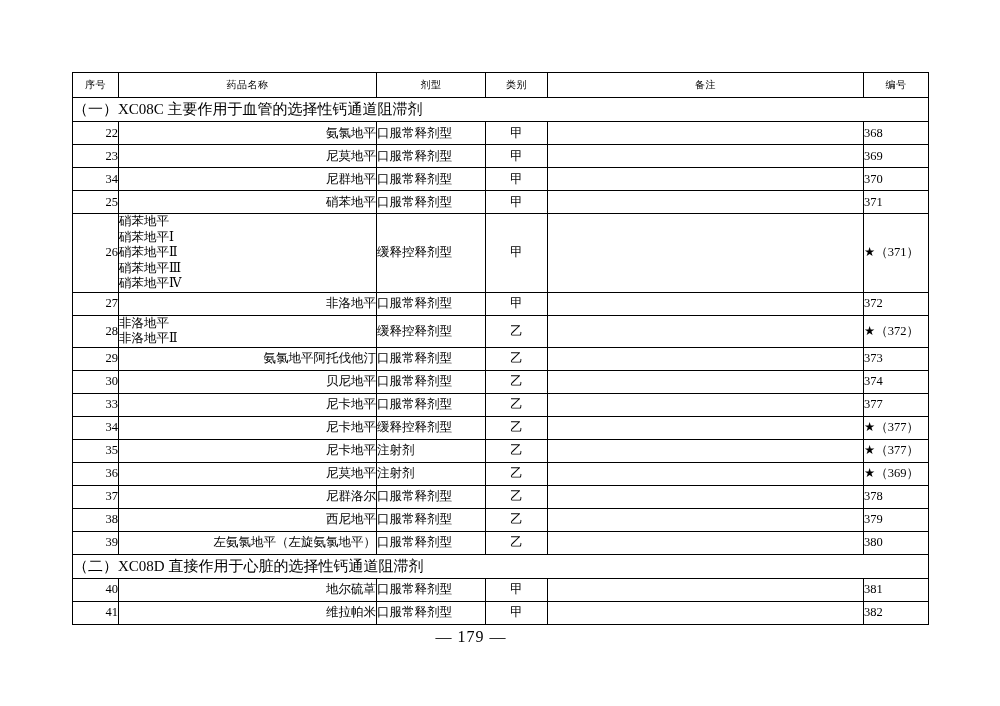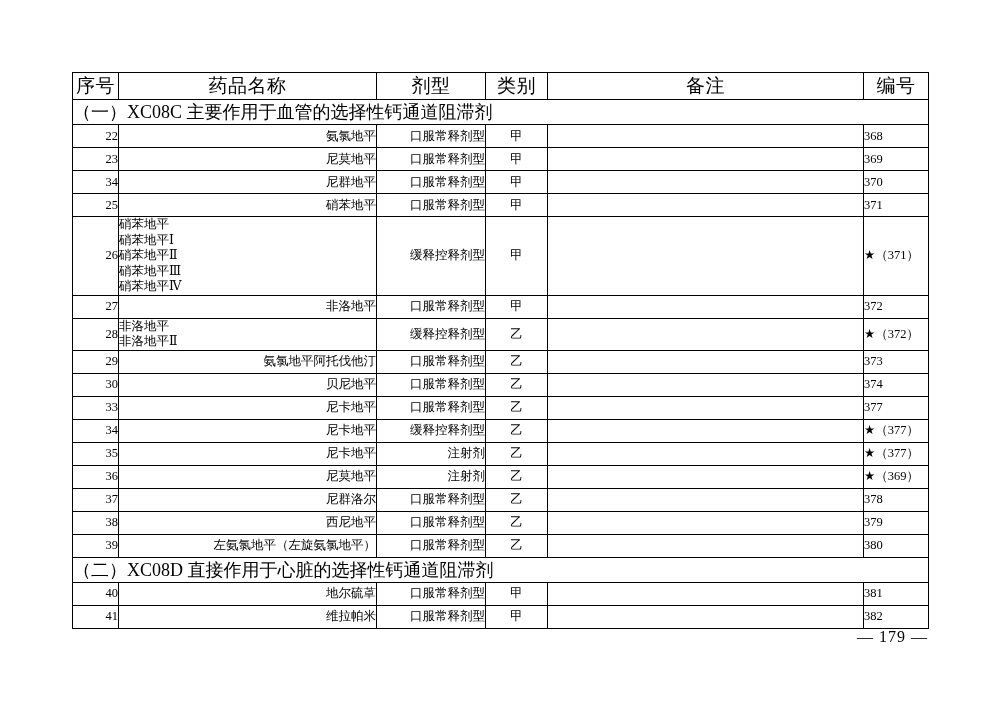--- a/index.html
+++ b/index.html
@@ -40,59 +40,60 @@
   col.c-no     { width: 46px; }
   col.c-name   { width: 258px; }
   col.c-form   { width: 109px; }
   col.c-cat    { width: 62px; }
   col.c-remark { width: 316px; }
   col.c-code   { width: 65px; }
 
   thead td {
     text-align: center;
     height: 24px;
-    font-size: 19px;
+    font-size: 10px;
     letter-spacing: 0.5px;
   }
   .row-cell {
     height: 22px;
     font-size: 12.5px;
   }
   .c-num { text-align: right; }
   .c-nm  { text-align: right; padding-left: 8px; }
-  .c-fm  { text-align: right; }
+  .c-fm  { text-align: left; }
   .c-ct  { text-align: center; }
   .c-rm  { text-align: left; padding-left: 6px; }
   .c-cd  { text-align: left; }
 
   .group-row td {
     text-align: left;
     padding-left: 7px;
     height: 23px;
-    font-size: 18px;
+    font-size: 15px;
     font-weight: bold;
   }
   .multiline {
     text-align: left;
     padding-left: 8px;
     line-height: 15.5px;
     padding-top: 3px;
     padding-bottom: 3px;
   }
   .multiline div { white-space: nowrap; }
 
   .page-number {
     position: absolute;
     left: 0;
     top: 628px;
     width: 928px;
-    text-align: right;
+    text-align: center;
     font-size: 16px;
     font-family: "Liberation Serif", serif;
     letter-spacing: 1px;
+    padding-left: 7px;
   }
 </style>
 </head>
 <body>
 
 <div class="page">
 
   <table class="drug-table">
     <colgroup>
       <col class="c-no">

